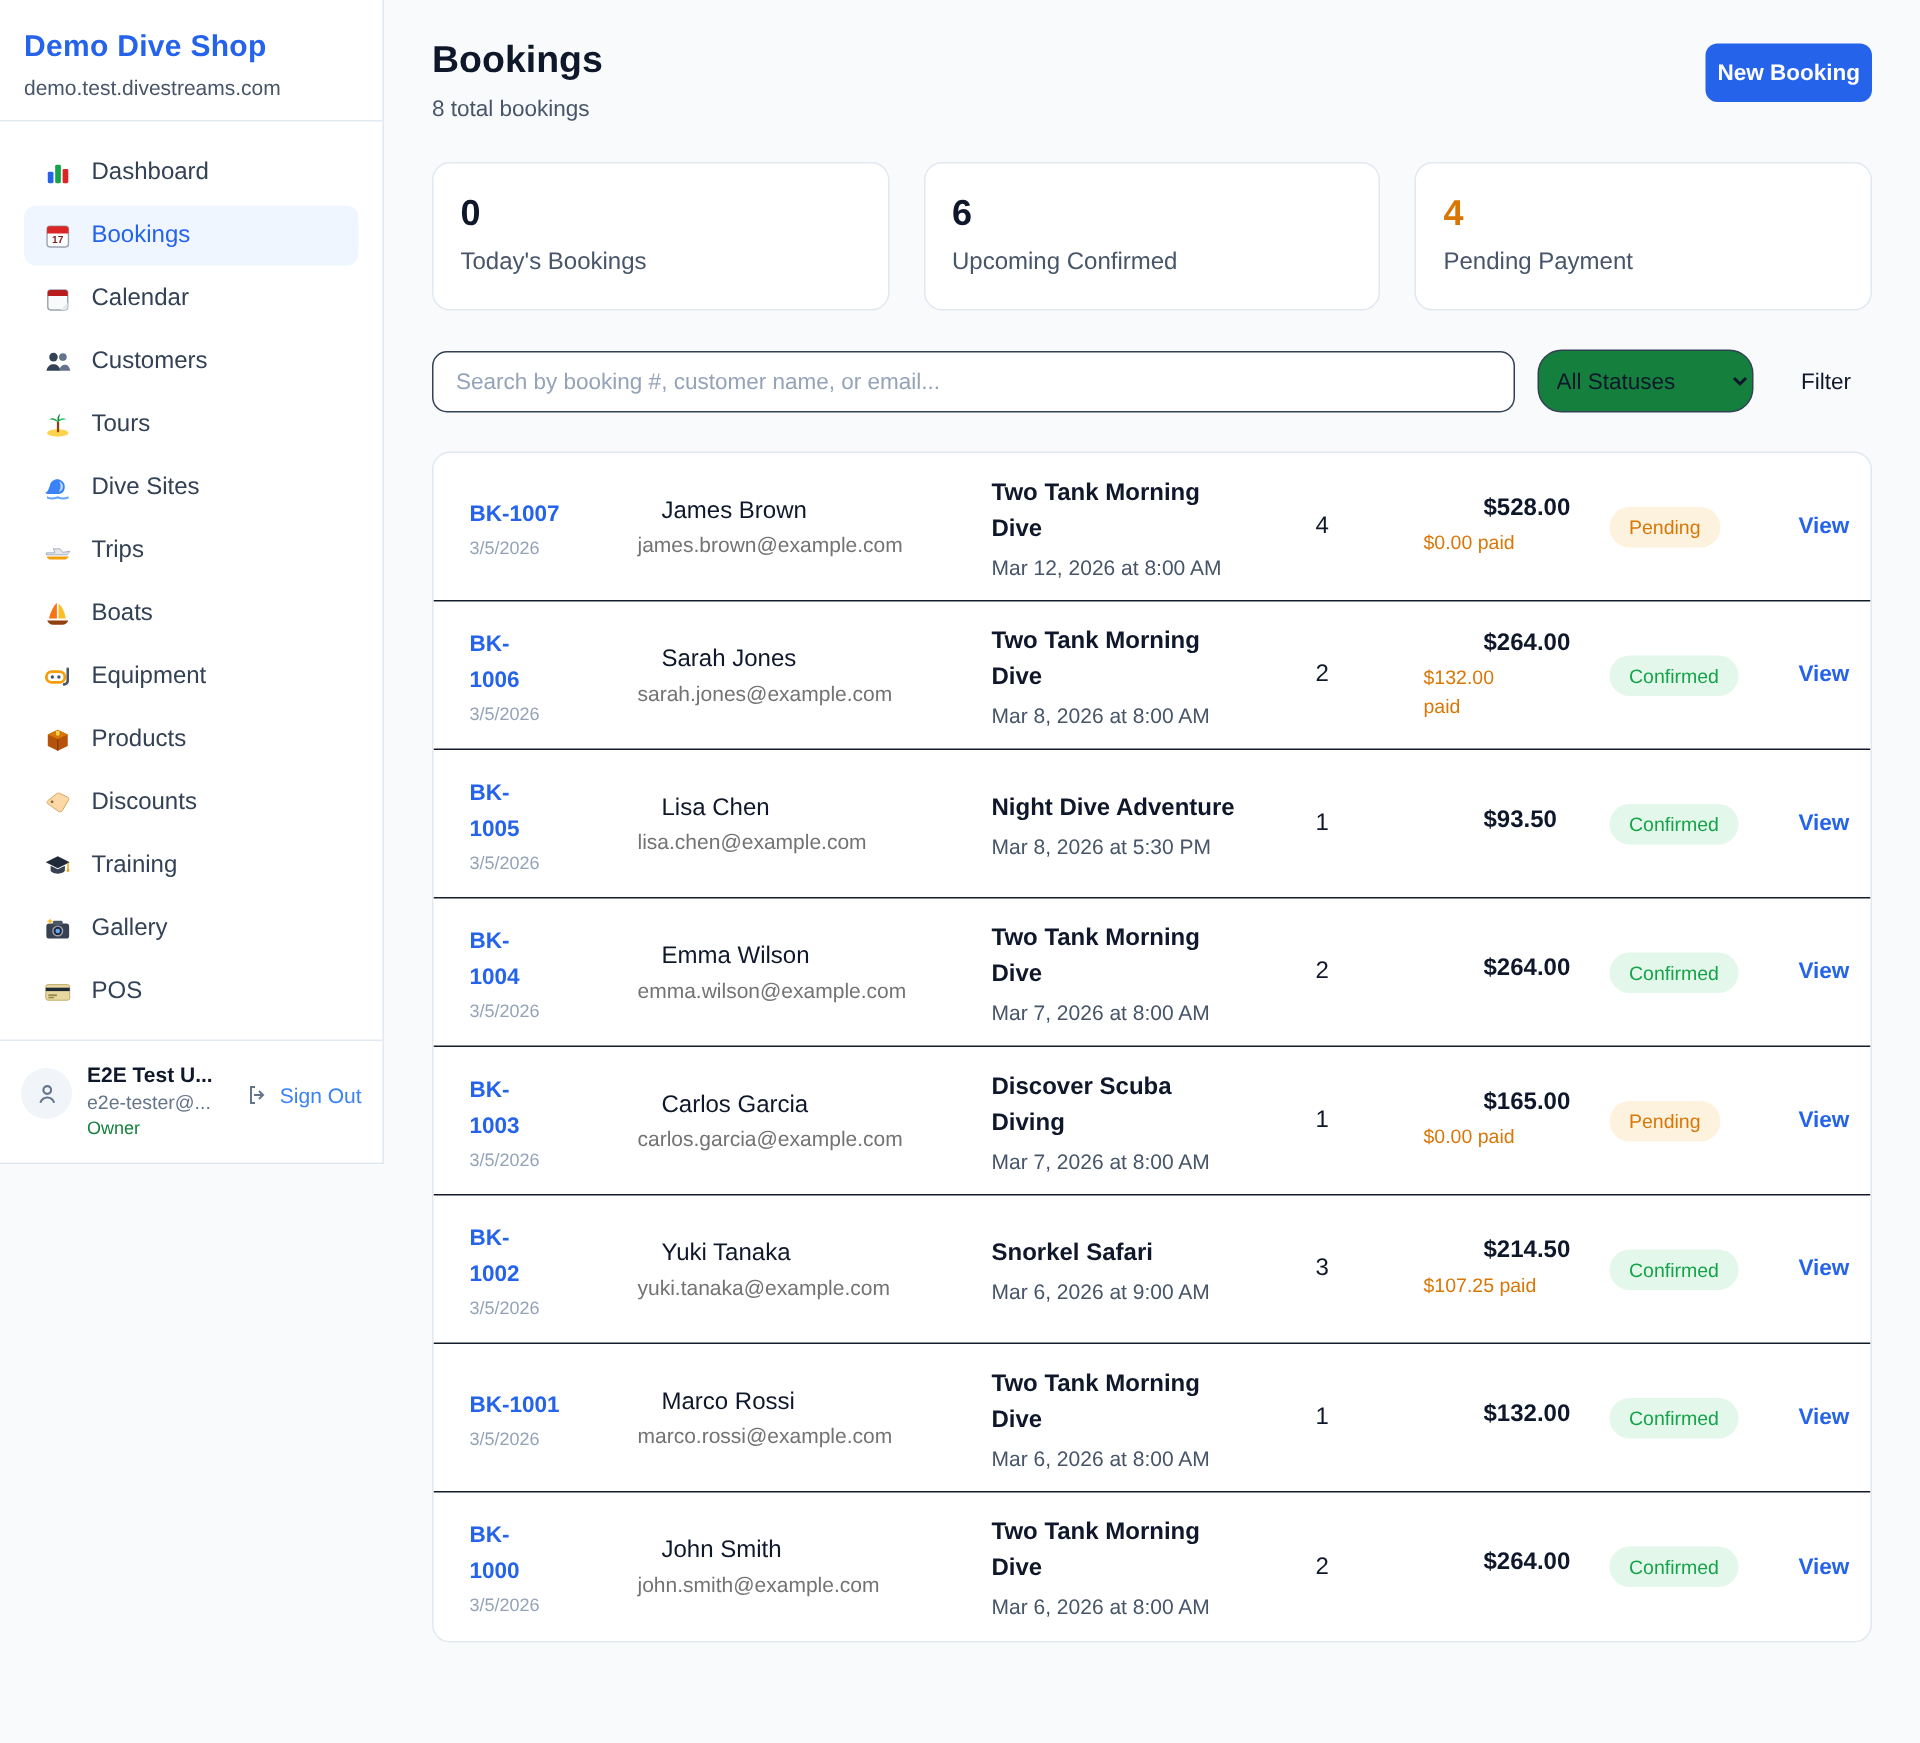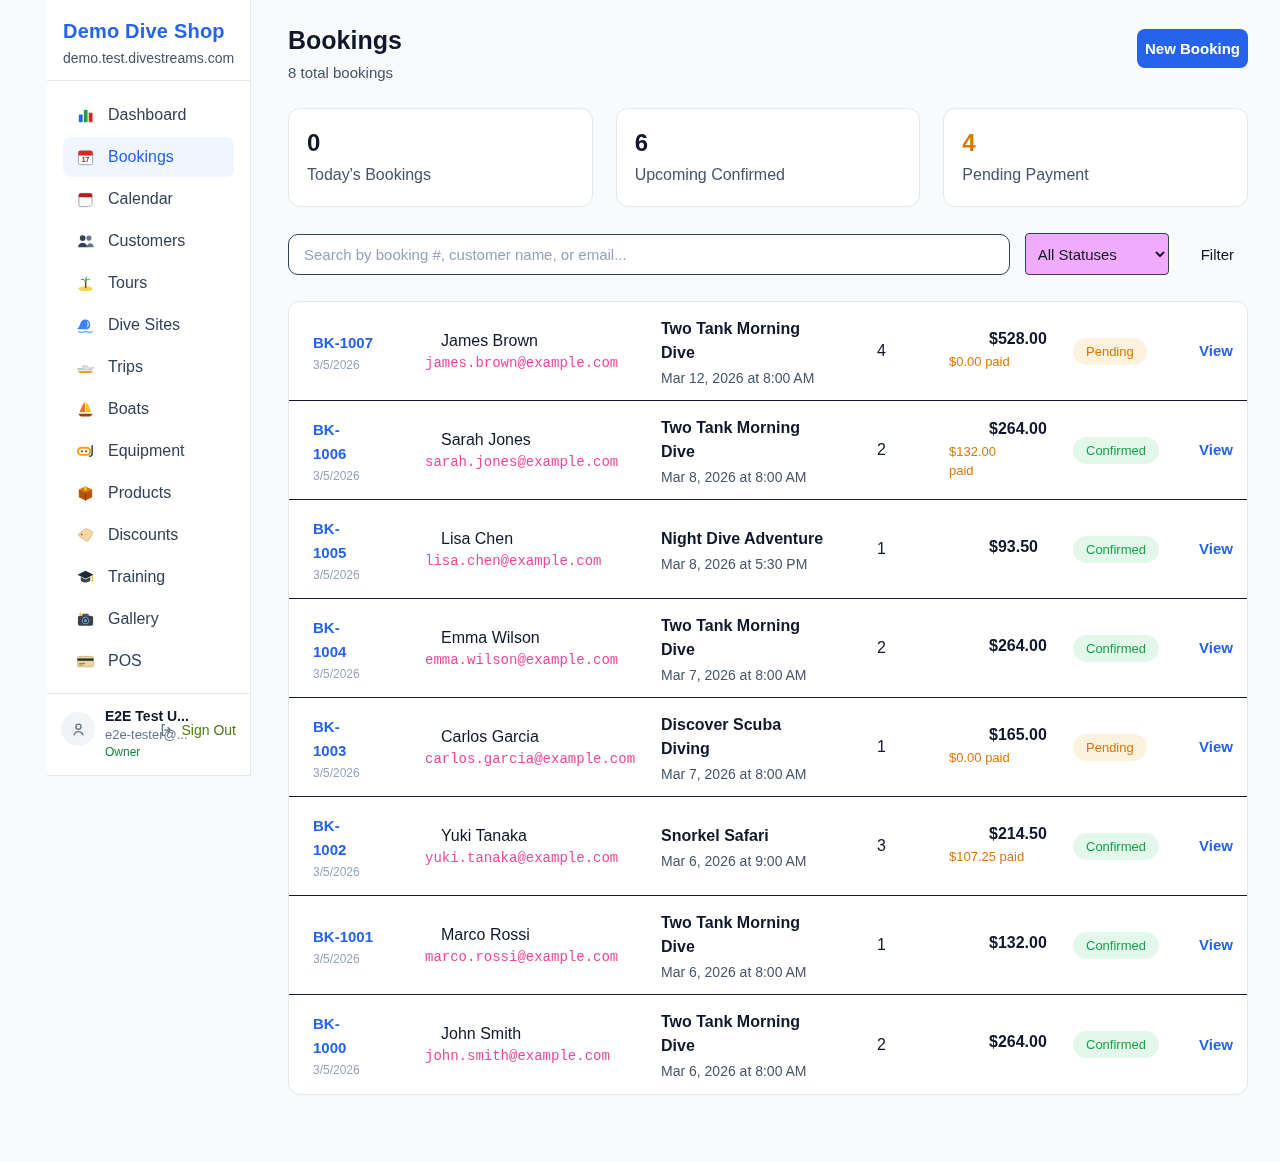--- a/index.html
+++ b/index.html
@@ -1,39 +1,39 @@
 <!DOCTYPE html>
 <html><head>
 <meta charset="utf-8">
 <style>
   * { box-sizing: border-box; margin: 0; padding: 0; }
   html,body { width:1280px; min-height:1162px; background:#f8fafc;
     font-family:"Liberation Sans", sans-serif; color:#0f172a; }
   .page { position:relative; width:1280px; min-height:1162px; }
 
   
-  .sidebar { position:absolute; left:0; top:0; width:204px; background:#fff;
-    border-right:1px solid #e2e8f0; border-bottom:1px solid #e2e8f0;margin-left:47px; }
+  .sidebar { position:absolute; left:0; top:0; width:256px; background:#fff;
+    border-right:1px solid #e2e8f0; border-bottom:1px solid #e2e8f0; }
   .brand { padding:20px 16px 14px; border-bottom:1px solid #e2e8f0; }
   .brand-name { font-size:20px; font-weight:800; color:#2563eb; letter-spacing:.2px; }
   .brand-domain { font-size:14px; color:#475569; margin-top:7px; }
   .nav { padding:14px 16px 10px; }
   .nav-item { display:flex; align-items:center; gap:13px; padding:10px 12px;
     border-radius:8px; font-size:16px; color:#334155; cursor:pointer; margin-bottom:2px; }
   .nav-item.active { background:#eff6ff; color:#2563eb; }
   .nav-icon { width:20px; height:20px; display:inline-flex; align-items:center; justify-content:center; flex:none; }
   .nav-icon svg { width:19px; height:19px; }
   .user-footer { border-top:1px solid #e2e8f0; padding:14px 14px 16px; display:flex; align-items:flex-start; gap:10px; }
   .avatar { width:34px; height:34px; border-radius:50%; background:#f1f5f9;
     display:flex; align-items:center; justify-content:center; flex:none; margin-top:4px; }
   .user-meta { min-width:0; }
   .user-name { font-size:14px; font-weight:700; color:#0f172a; white-space:nowrap; }
   .user-email { font-size:13px; color:#64748b; margin-top:3px; white-space:nowrap; }
   .user-role { font-size:12px; color:#15803d; margin-top:3px; }
-  .signout { margin-left:auto; display:flex; align-items:flex-start; gap:7px; color:#4d7c0f;
+  .signout { margin-left:auto; display:flex; align-items:flex-start; gap:7px; color:#3b82f6;
     font-size:14px; cursor:pointer; margin-top:14px; white-space:nowrap; }
 
   
   .main { margin-left:256px; padding:26px 32px 34px; }
   .page-header { display:flex; align-items:flex-start; justify-content:space-between; }
   .page-title { font-size:25px; font-weight:800; color:#0f172a; }
   .page-subtitle { font-size:15px; color:#475569; margin-top:9px; }
   .btn-primary { background:#2563eb; color:#fff; border:none; border-radius:8px;
     font-size:15px; font-weight:600; padding:11px 8px; cursor:pointer; margin-top:3px;
     font-family:"Liberation Sans", sans-serif; }
@@ -43,38 +43,38 @@
   .stat-value { font-size:24px; font-weight:700; color:#0f172a; }
   .stat-card.accent-orange .stat-value { color:#d97706; }
   .stat-label { font-size:16px; color:#475569; margin-top:9px; }
 
   .filters { display:flex; align-items:center; margin-top:26px; }
   .search-input { flex:1; height:41px; border:1px solid #334155; border-radius:10px;
     padding:0 15px; font-size:15px; background:#fff; color:#0f172a;
     font-family:"Liberation Sans", sans-serif; outline:none; }
   .search-input::placeholder { color:#94a3b8; }
   .status-select { margin-left:15px; height:42px; width:144px; border:1px solid #334155;
-    border-radius:4px; background:#f0abfc; font-size:15px; color:#0f172a; padding:0 8px;
+    border-radius:16px; background:#15803d; font-size:15px; color:#0f172a; padding:0 8px;
     font-family:"Liberation Sans", sans-serif; }
   .filter-label { margin-left:32px; margin-right:14px; font-size:15px; color:#0f172a; }
 
   
   .table-card { margin-top:26px; background:#fff; border:1px solid #e2e8f0;
     border-radius:12px; overflow:hidden; }
   .thead, .trow { display:grid; grid-template-columns:112px 236px 216px 72px 124px 126px 1fr;
     align-items:center; padding:0 24px; }
   .thead { height:41px; border-bottom:1px solid #141b2d; }
   .th { font-size:14px; color:#475569; }
   .trow { min-height:99px; border-bottom:1px solid #141b2d; padding-top:14px; padding-bottom:14px; }
   .trow:last-child { border-bottom:none; }
   .bid { color:#2563eb; font-size:15px; font-weight:700; text-decoration:none;
     white-space:pre-line; line-height:1.6; display:inline-block; cursor:pointer; }
   .bdate { font-size:12px; color:#94a3b8; margin-top:3px; }
   .cname { font-size:16px; color:#0f172a;margin-left:16px; }
-  .cemail { font-size:14px; color:#ec4899; margin-top:5px;font-family:Liberation Mono, monospace; }
+  .cemail { font-size:14px; color:#737373; margin-top:5px; }
   .tname { font-size:16px; font-weight:700; color:#0f172a; white-space:pre-line; line-height:1.5; }
   .tdate { font-size:14px; color:#475569; margin-top:5px; }
   .pax { font-size:16px; color:#0f172a; }
   .tamount { font-size:16px; font-weight:700; color:#0f172a;margin-left:40px; }
   .tpaid { font-size:13px; color:#d97706; margin-top:5px; white-space:pre-line; line-height:1.45; }
   .badge { display:inline-block; font-size:13px; padding:6px 13px; border-radius:999px; }
   .badge.pending { background:#fdf2dd; color:#d97706; }
   .badge.confirmed { background:#e3f8eb; color:#16a34a; }
   .view-link { color:#2563eb; font-size:15px; font-weight:600; text-decoration:none; cursor:pointer; }
 </style>

